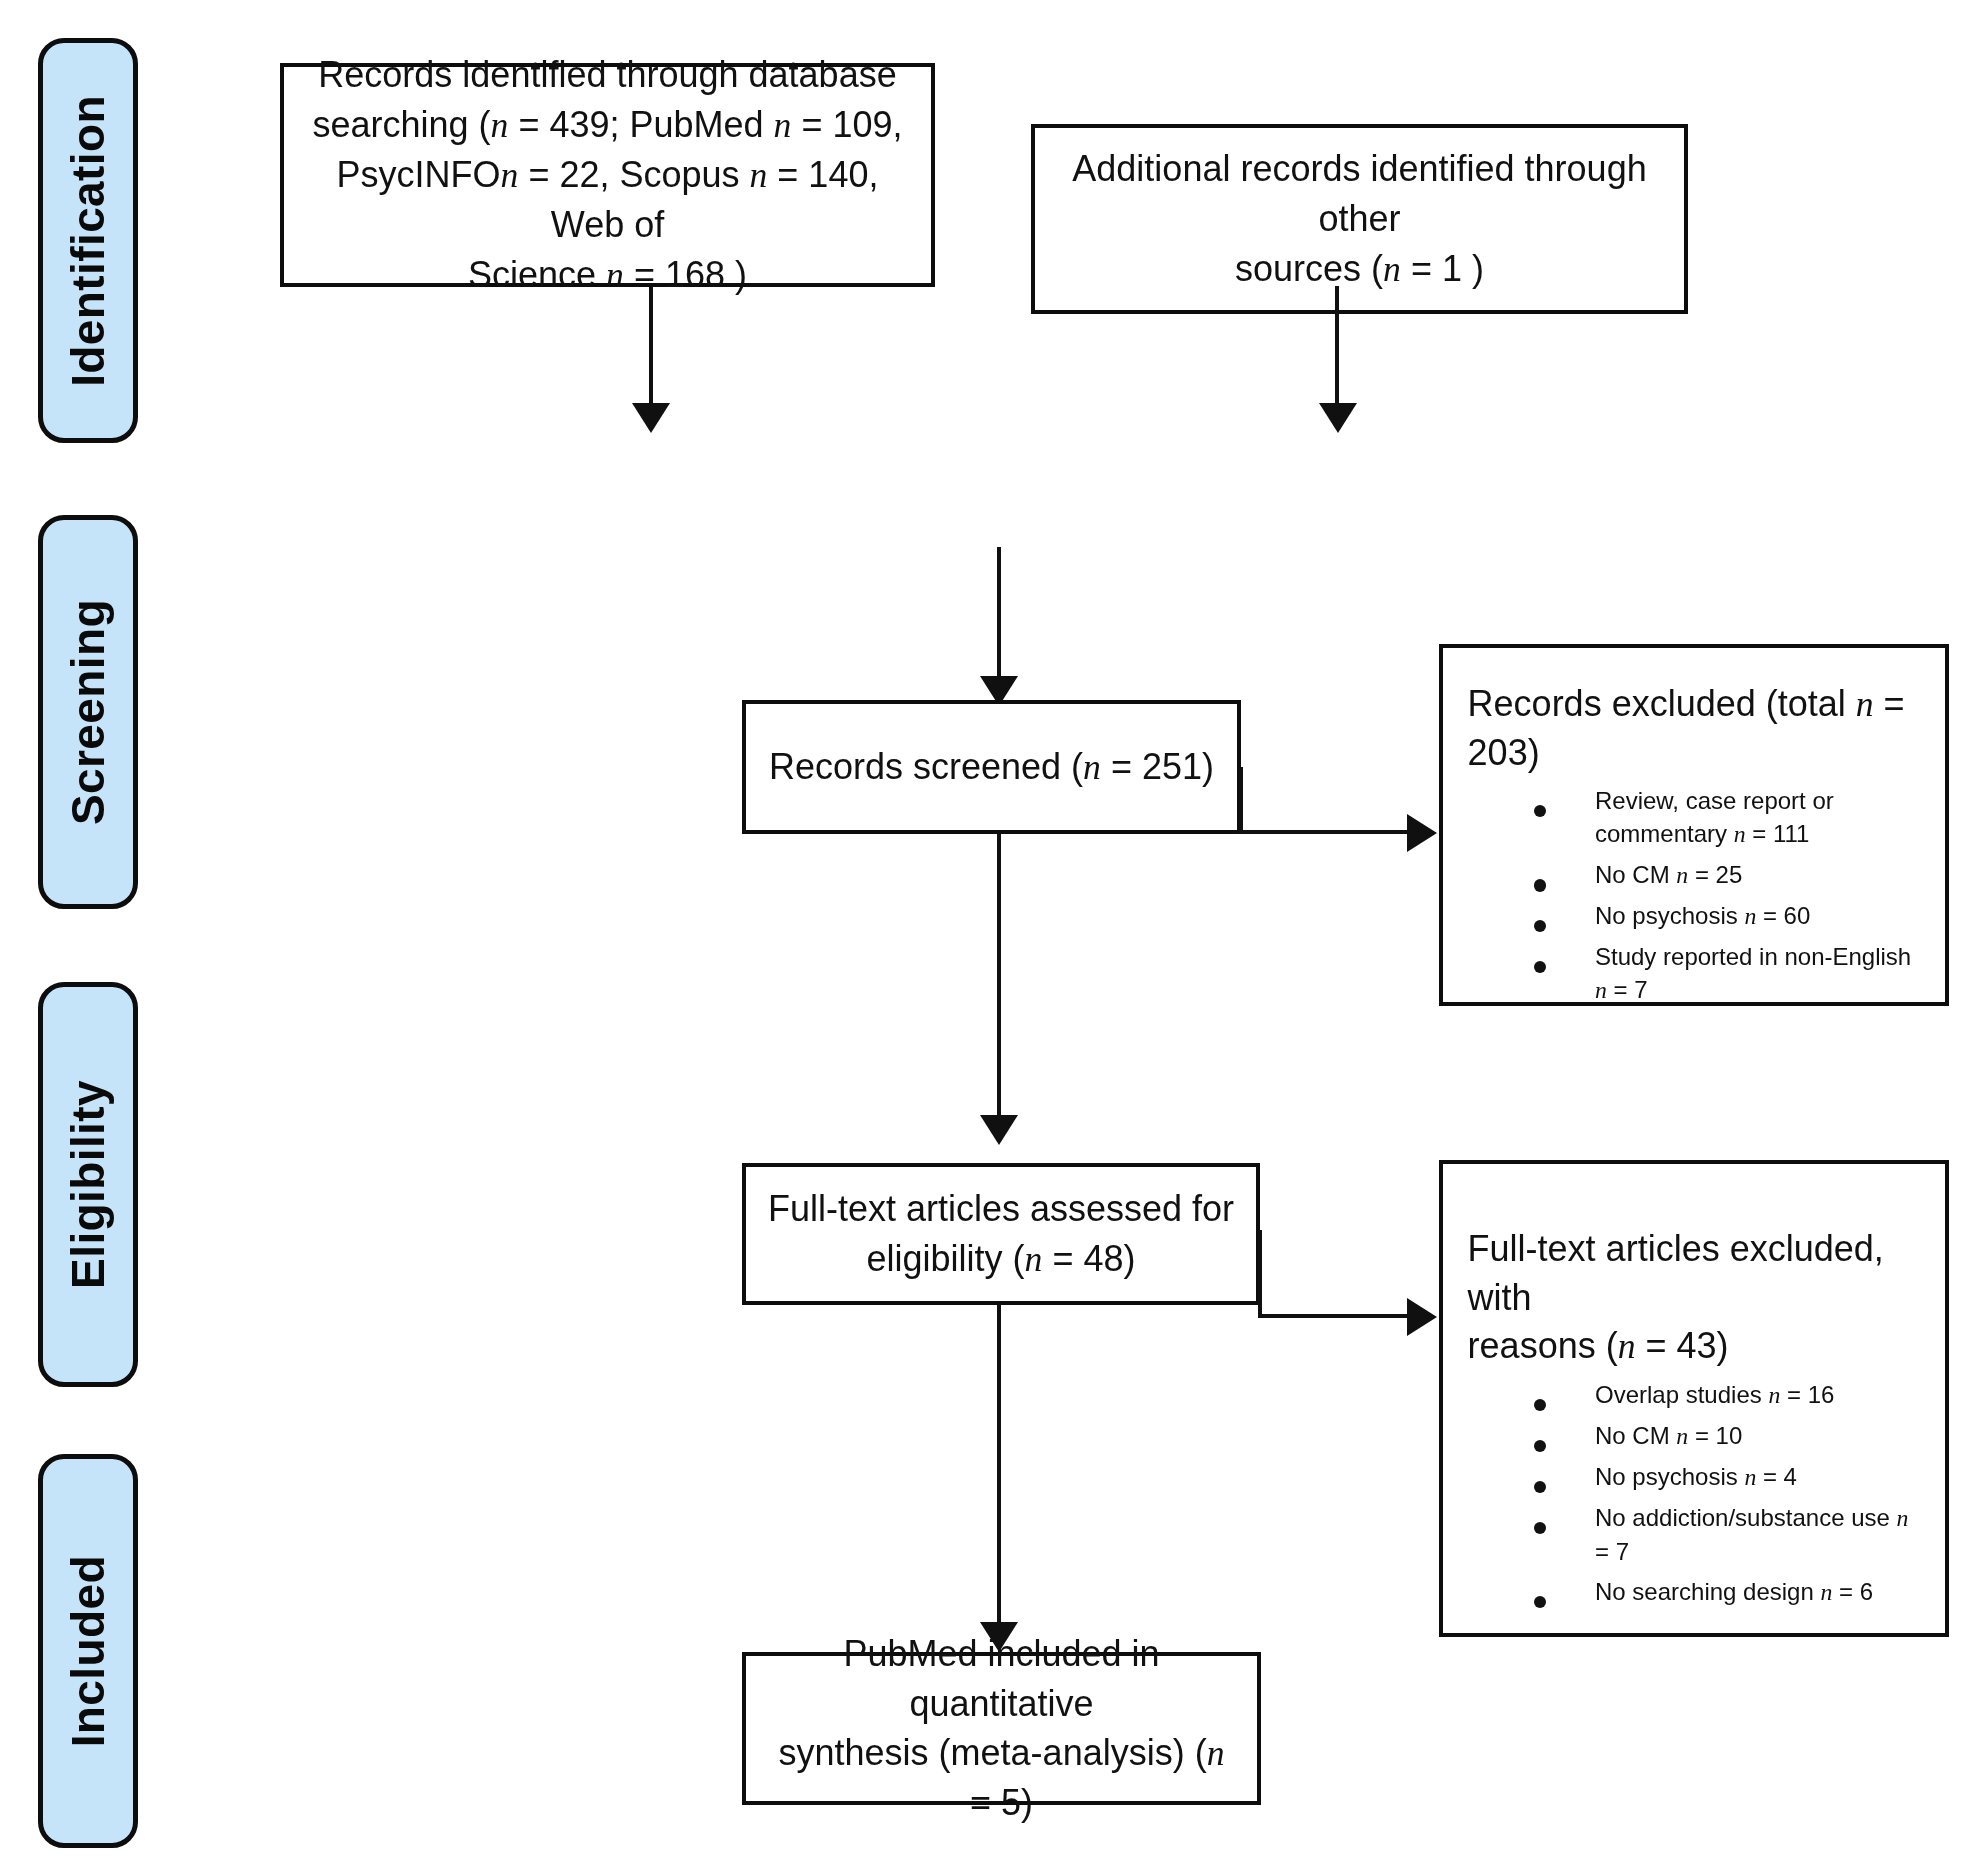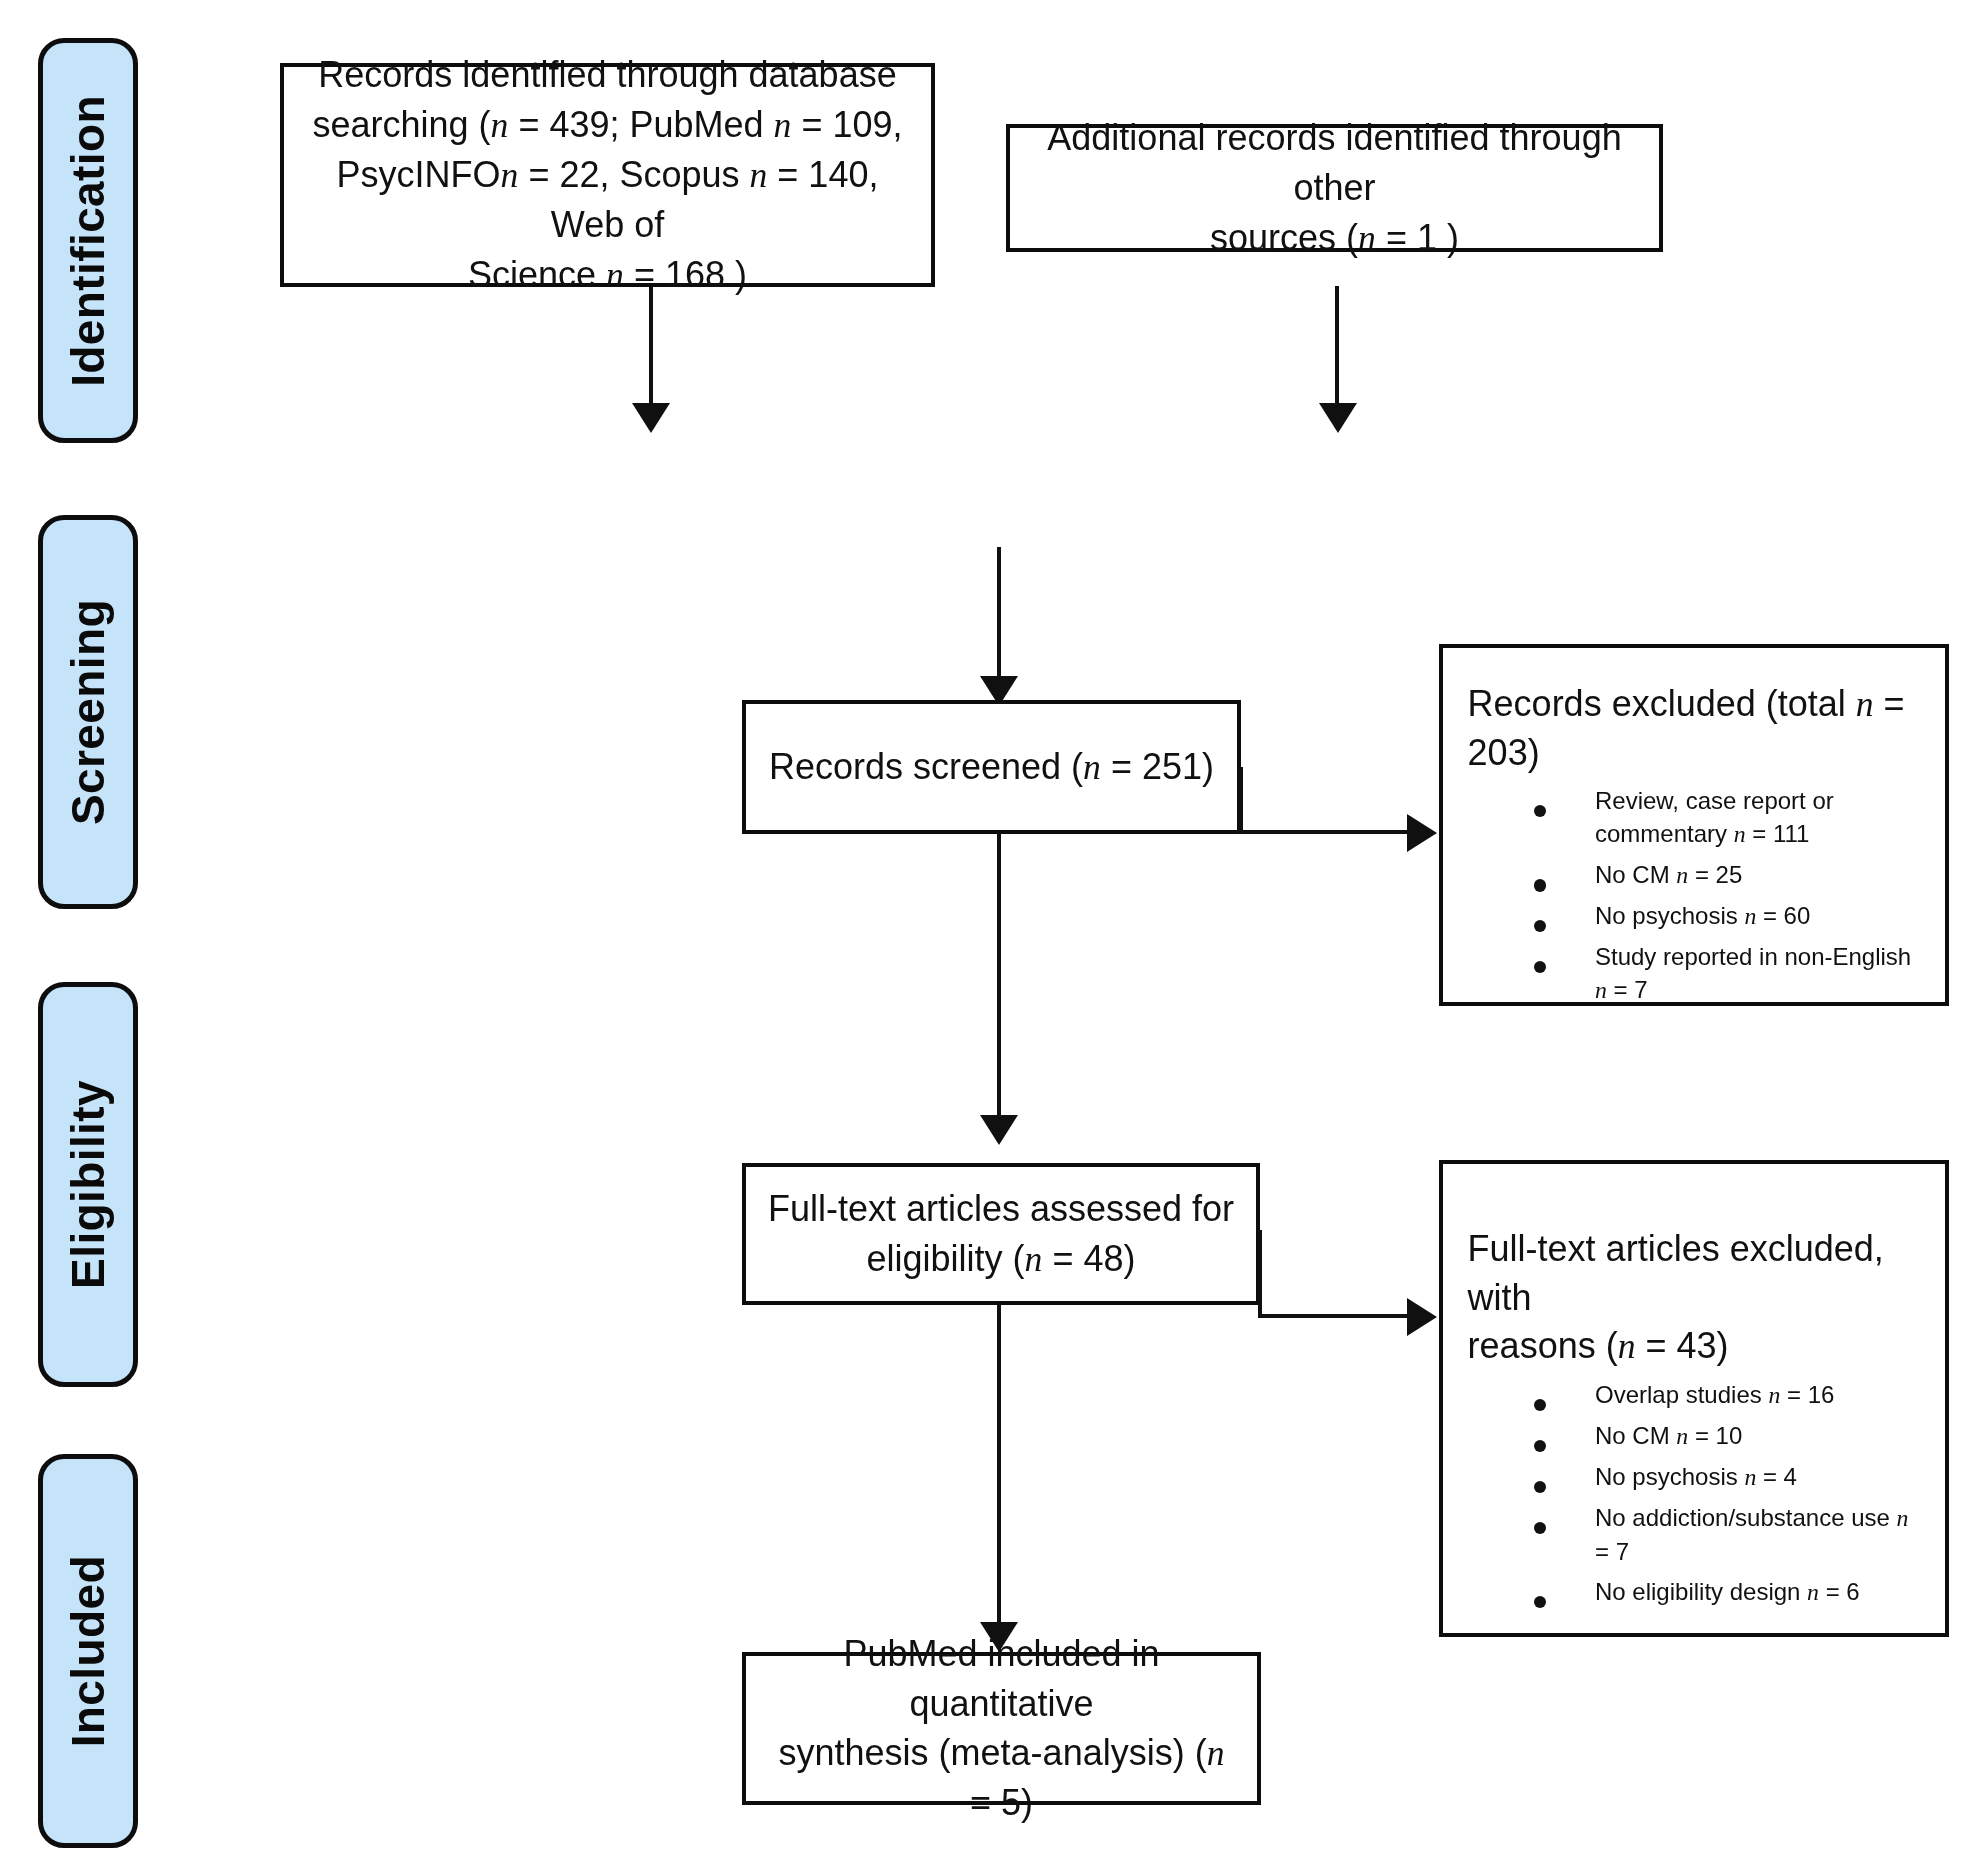--- a/index.html
+++ b/index.html
@@ -155,21 +155,21 @@
 
   <div class="flow-box center-text" style="left:280px; top:63px; width:655px; height:224px;">
     <div class="box-text">
       <span>Records identified through database</span><br>
       <span>searching (</span><em class="nvar">n</em><span> = 439; PubMed </span><em class="nvar">n</em><span> = 109,</span><br>
       <span>PsycINFO</span><em class="nvar">n</em><span> = 22, Scopus </span><em class="nvar">n</em><span> = 140, Web of</span><br>
       <span>Science </span><em class="nvar">n</em><span> = 168 )</span>
     </div>
   </div>
 
-  <div class="flow-box center-text" style="left:1006px; top:124px; width:657px; height:128px;align-items:flex-end;">
+  <div class="flow-box center-text" style="left:1031px; top:124px; width:657px; height:190px;align-items:flex-end;">
     <div class="box-text">
       <span>Additional records identified through other</span><br>
       <span>sources (</span><em class="nvar">n</em><span> = 1 )</span>
     </div>
   </div>
 
   <div class="vline" style="left:649px; top:287px; height:117px;"></div>
   <div class="arrow-down" style="left:632px; top:403px;"></div>
 
   <div class="vline" style="left:1335px; top:286px; height:118px;"></div>
@@ -235,21 +235,21 @@
       <li>
         <span>No CM </span><em class="nvar">n</em><span> = 10</span>
       </li>
       <li>
         <span>No psychosis </span><em class="nvar">n</em><span> = 4</span>
       </li>
       <li>
         <span>No addiction/substance use </span><em class="nvar">n</em><span> = 7</span>
       </li>
       <li>
-        <span>No eligibility design </span><em class="nvar">n</em><span> = 6</span>
+        <span>No searching design </span><em class="nvar">n</em><span> = 6</span>
       </li>
     </ul>
   </div>
 
   <div class="vline" style="left:997px; top:1305px; height:318px;"></div>
   <div class="arrow-down" style="left:980px; top:1622px;"></div>
 
   <div class="flow-box center-text" style="left:742px; top:1652px; width:519px; height:153px;">
     <div class="box-text">
       <span>PubMed included in quantitative</span><br>

